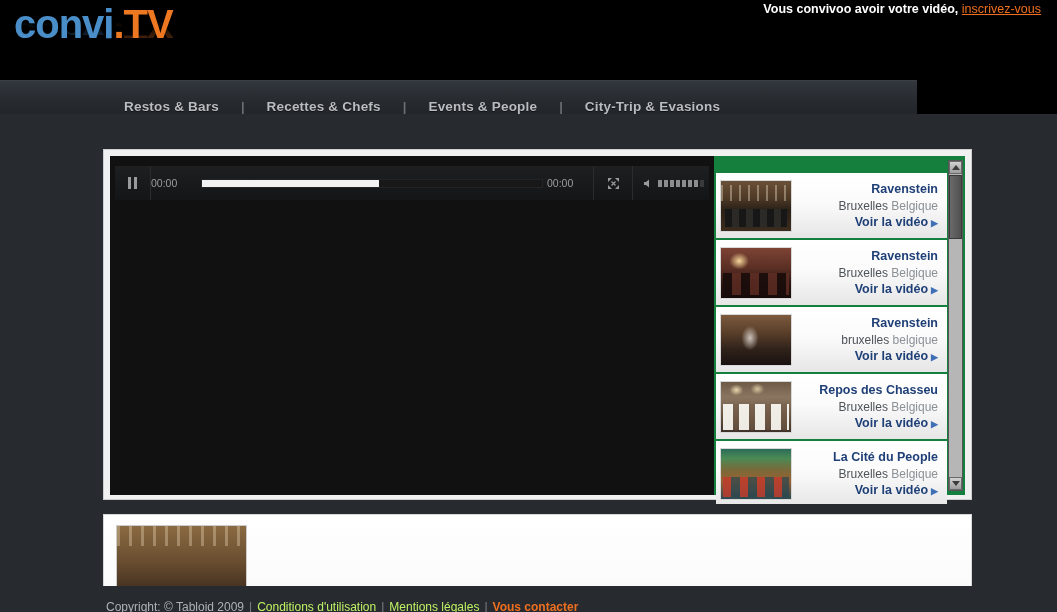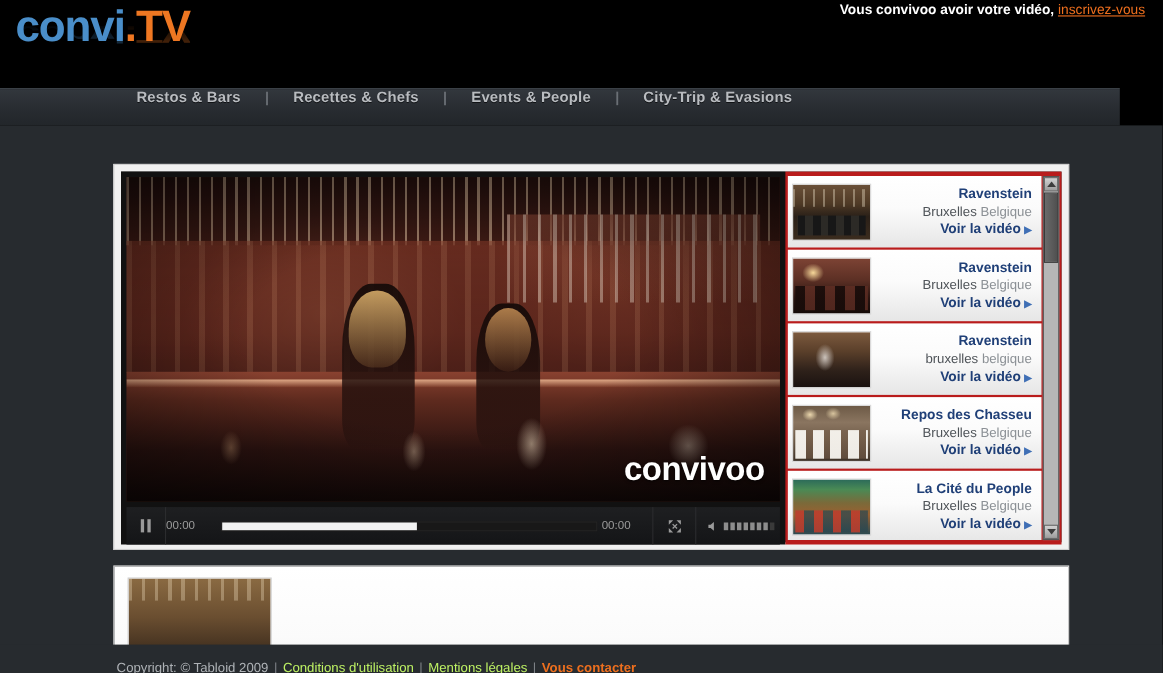--- a/index.html
+++ b/index.html
@@ -41,24 +41,24 @@
     font-size: 12.5px; font-weight: bold; color: #ffffff;
     white-space: nowrap;
   }
   .signup-link {
     color: #ee6f1e; text-decoration: underline; font-weight: normal;
   }
 
   
   .nav {
     position: relative;
-    width: 1018px; height: 34px;
+    width: 917px; height: 34px;
     background: linear-gradient(to bottom, #32373d 0%, #282c31 55%, #22262a 100%);
     border-top: 1px solid #3a4046;
-    display: flex; align-items: flex-start;
+    display: flex; align-items: flex-end;
     padding-left: 124px;
   }
   .nav-item {
     color: #b9bcc0; font-size: 13.5px; font-weight: bold;
     letter-spacing: 0.2px; white-space: nowrap; cursor: pointer;
     text-shadow: 0 1px 0 #101214;
   }
   .nav-sep {
     color: #6a6f75; font-size: 13px; font-weight: bold;
     padding: 0 22px;
@@ -214,22 +214,22 @@
   .vol-bars { display: flex; gap: 2px; align-items: center; }
   .vol-bars i {
     display: block; width: 4px; height: 7px; background: #8d8d8d;
   }
   .vol-bars i.off { background: #3a3a3a; }
 
   
   .playlist-col {
     position: relative;
     width: 251px; height: 339px;
-    padding: 4px 2px 4px 2px;
-    background: #b91c1c;
+    padding: 17px 2px 4px 2px;
+    background: #15803d;
   }
   .playlist-scroll {
     position: relative;
     width: 231px; height: 331px;
     overflow: hidden;
   }
   .pl-item {
     position: relative;
     width: 231px; height: 65px;
     margin-bottom: 2px;
@@ -395,35 +395,20 @@
   <span class="nav-sep">|</span>
   <span class="nav-item">City-Trip &amp; Evasions</span>
 </div>
 
 <div class="page">
 
   <div class="player-panel">
     <div class="player-inner">
 
       <div class="video-col">
-        <div class="video-stage">
-          <div class="scene">
-            <div class="scene-base"></div>
-            <div class="scene-ceiling"></div>
-            <div class="scene-backbar"></div>
-            <div class="scene-glassrack"></div>
-            <div class="scene-bartop"></div>
-            <div class="scene-counter-edge"></div>
-            <div class="fig fig-a"></div>
-            <div class="fig fig-b"></div>
-            <div class="scene-items"></div>
-            <div class="scene-vignette"></div>
-          </div>
-          <div class="watermark">convivoo</div>
-        </div>
 
         <div class="controls">
           <div class="ctl-pause">
             <span class="pause-glyph">
                 <i></i>
                 <i></i>
               </span>
           </div>
           <span class="ctl-time">00:00</span>
           <div class="ctl-progress">

